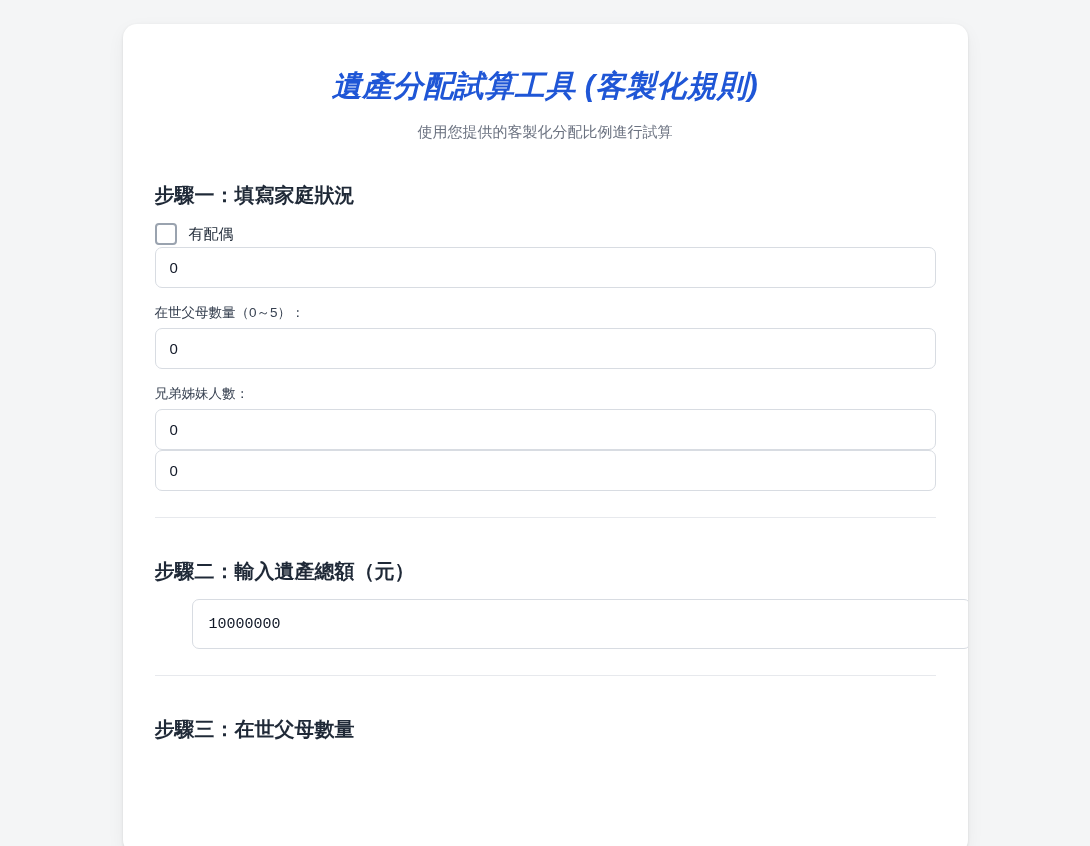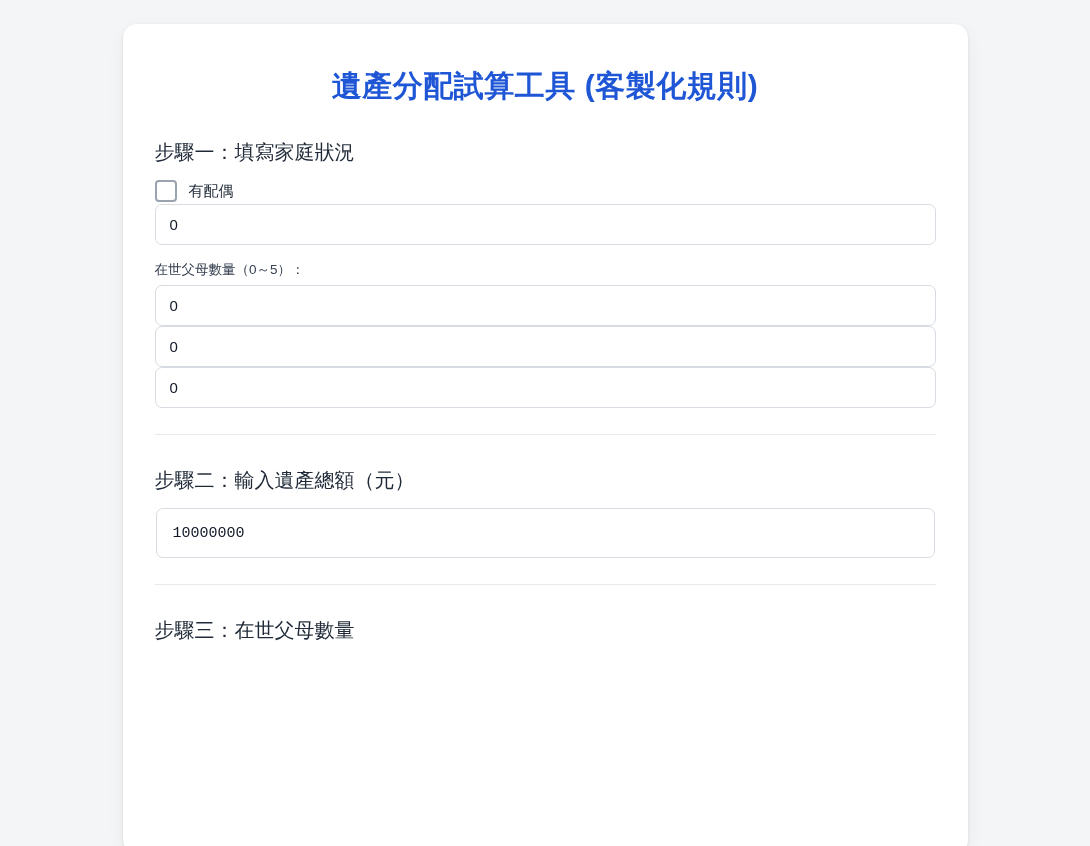--- a/index.html
+++ b/index.html
@@ -30,33 +30,34 @@
     height: 830px;
     overflow: hidden;
   }
   .title {
     text-align: center;
     color: #1f56d6;
     font-size: 30px;
     font-weight: bold;
     margin: 8px 0 0 0;
     letter-spacing: 0.5px;
+    font-style: italic;
   }
   .subtitle {
     text-align: center;
     color: #6b7280;
     font-size: 15px;
     margin-top: 16px;
     margin-bottom: 0;
   }
   .section-heading {
     font-size: 20px;
-    font-weight: normal;
+    font-weight: bold;
     color: #1f2937;
-    margin: 32px 0 14px 0;
+    margin: 40px 0 14px 0;
   }
   .checkbox-row {
     display: flex;
     align-items: center;
     gap: 12px;
     margin: 6px 0 2px 0;
   }
   .checkbox-box {
     width: 22px;
     height: 22px;
@@ -86,55 +87,58 @@
     border: 1px solid #d8dce2;
     border-radius: 7px;
     outline: none;
     font-family: "Liberation Sans", sans-serif;
   }
   .text-input.mono {
     font-family: "Liberation Mono", monospace;
     font-size: 15px;
     height: 50px;
     padding: 10px 16px;
+    margin-left: 36px;
   }
   .divider {
     border: none;
     border-top: 1px solid #e7e9ed;
     margin: 26px 0 0 0;
   }
   .step-two-input-wrap {
     padding: 0 1px;
   }
 </style>
 </head>
 <body>
 
 <div class="page">
   <div class="card">
 
     <h1 class="title">遺產分配試算工具 (客製化規則)</h1>
+    <p class="subtitle">使用您提供的客製化分配比例進行試算</p>
 
     <h2 class="section-heading">步驟一：填寫家庭狀況</h2>
 
     <div class="checkbox-row">
       <span class="checkbox-box"></span>
       <span class="checkbox-label">有配偶</span>
     </div>
 
     <div>
       <input class="text-input" type="text" value="0" style="">
     </div>
 
     <div>
       <div class="field-label">在世父母數量（0～5）：</div>
       <input class="text-input" type="text" value="0" style="">
     </div>
 
     <div>
+      <div class="field-label">兄弟姊妹人數：</div>
       <input class="text-input" type="text" value="0" style="">
     </div>
 
     <div>
       <input class="text-input" type="text" value="0" style="">
     </div>
 
     <hr class="divider">
 
     <h2 class="section-heading">步驟二：輸入遺產總額（元）</h2>

